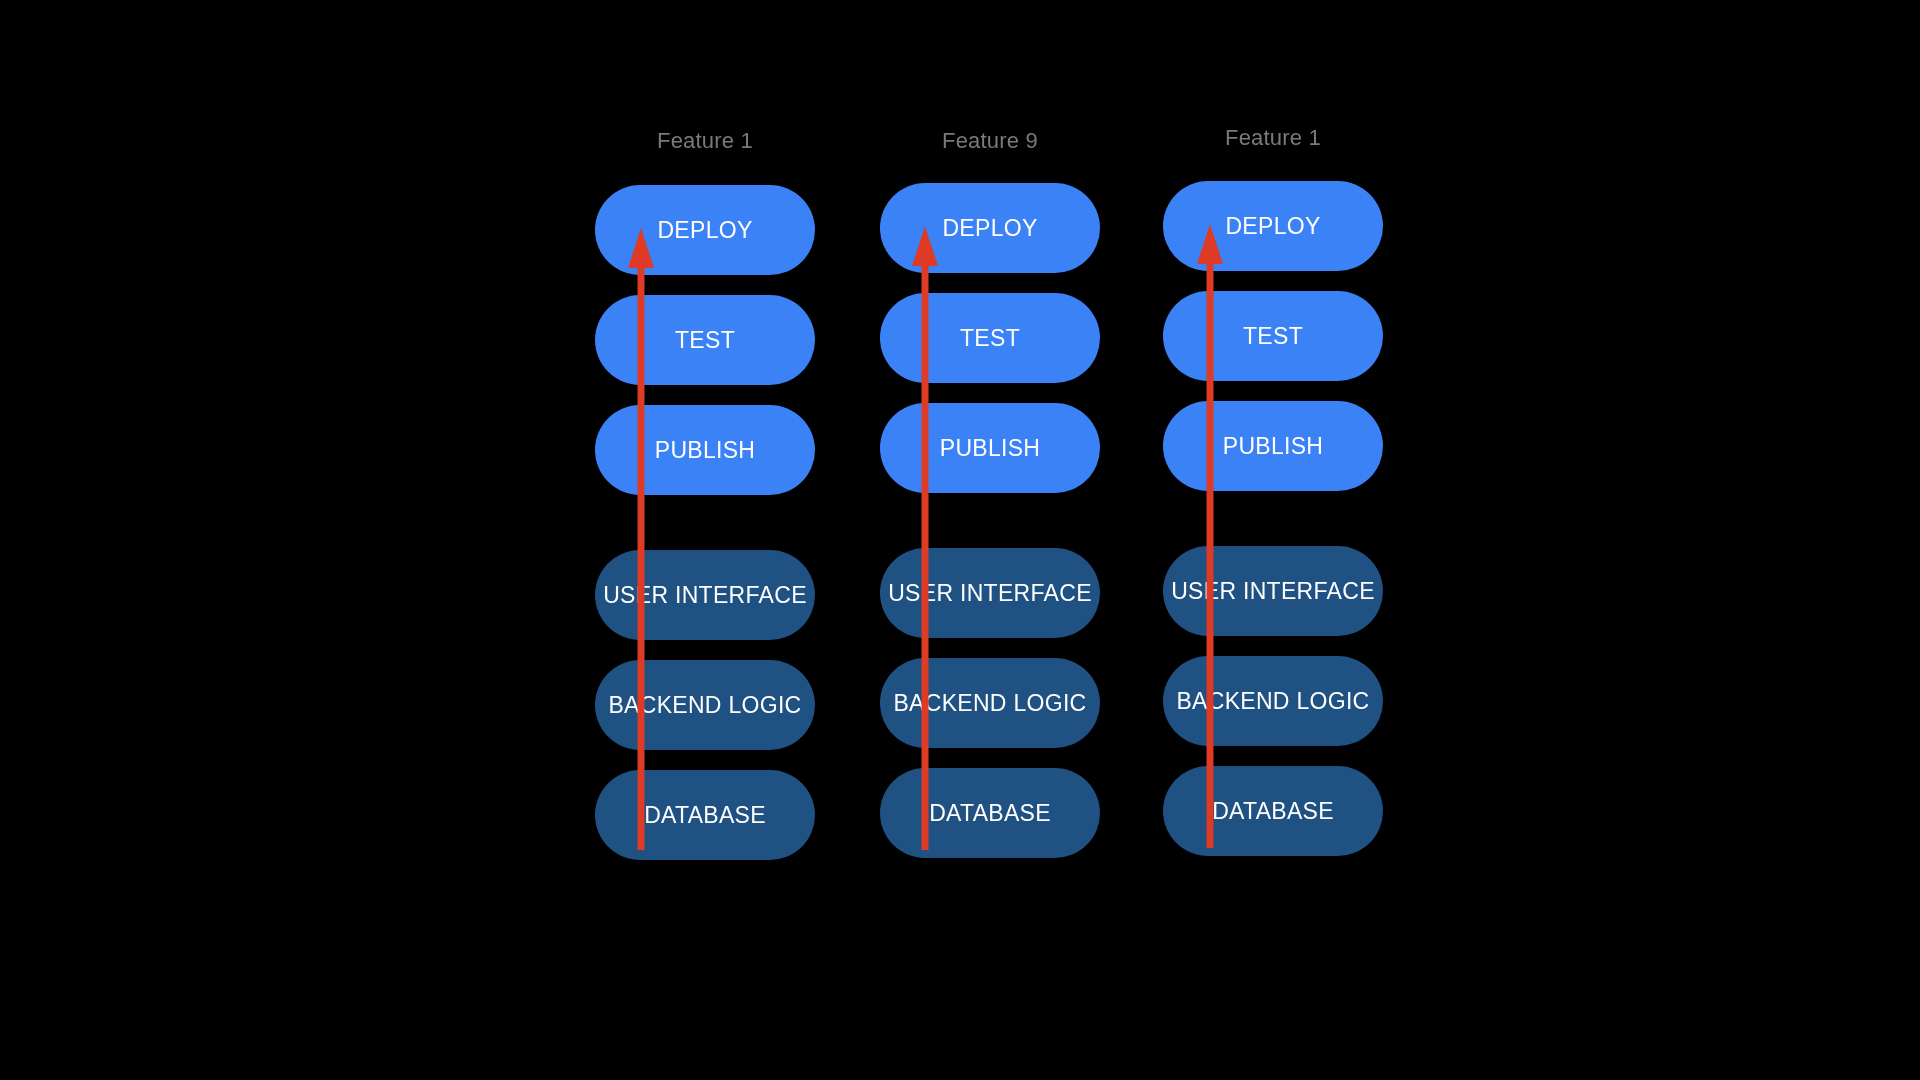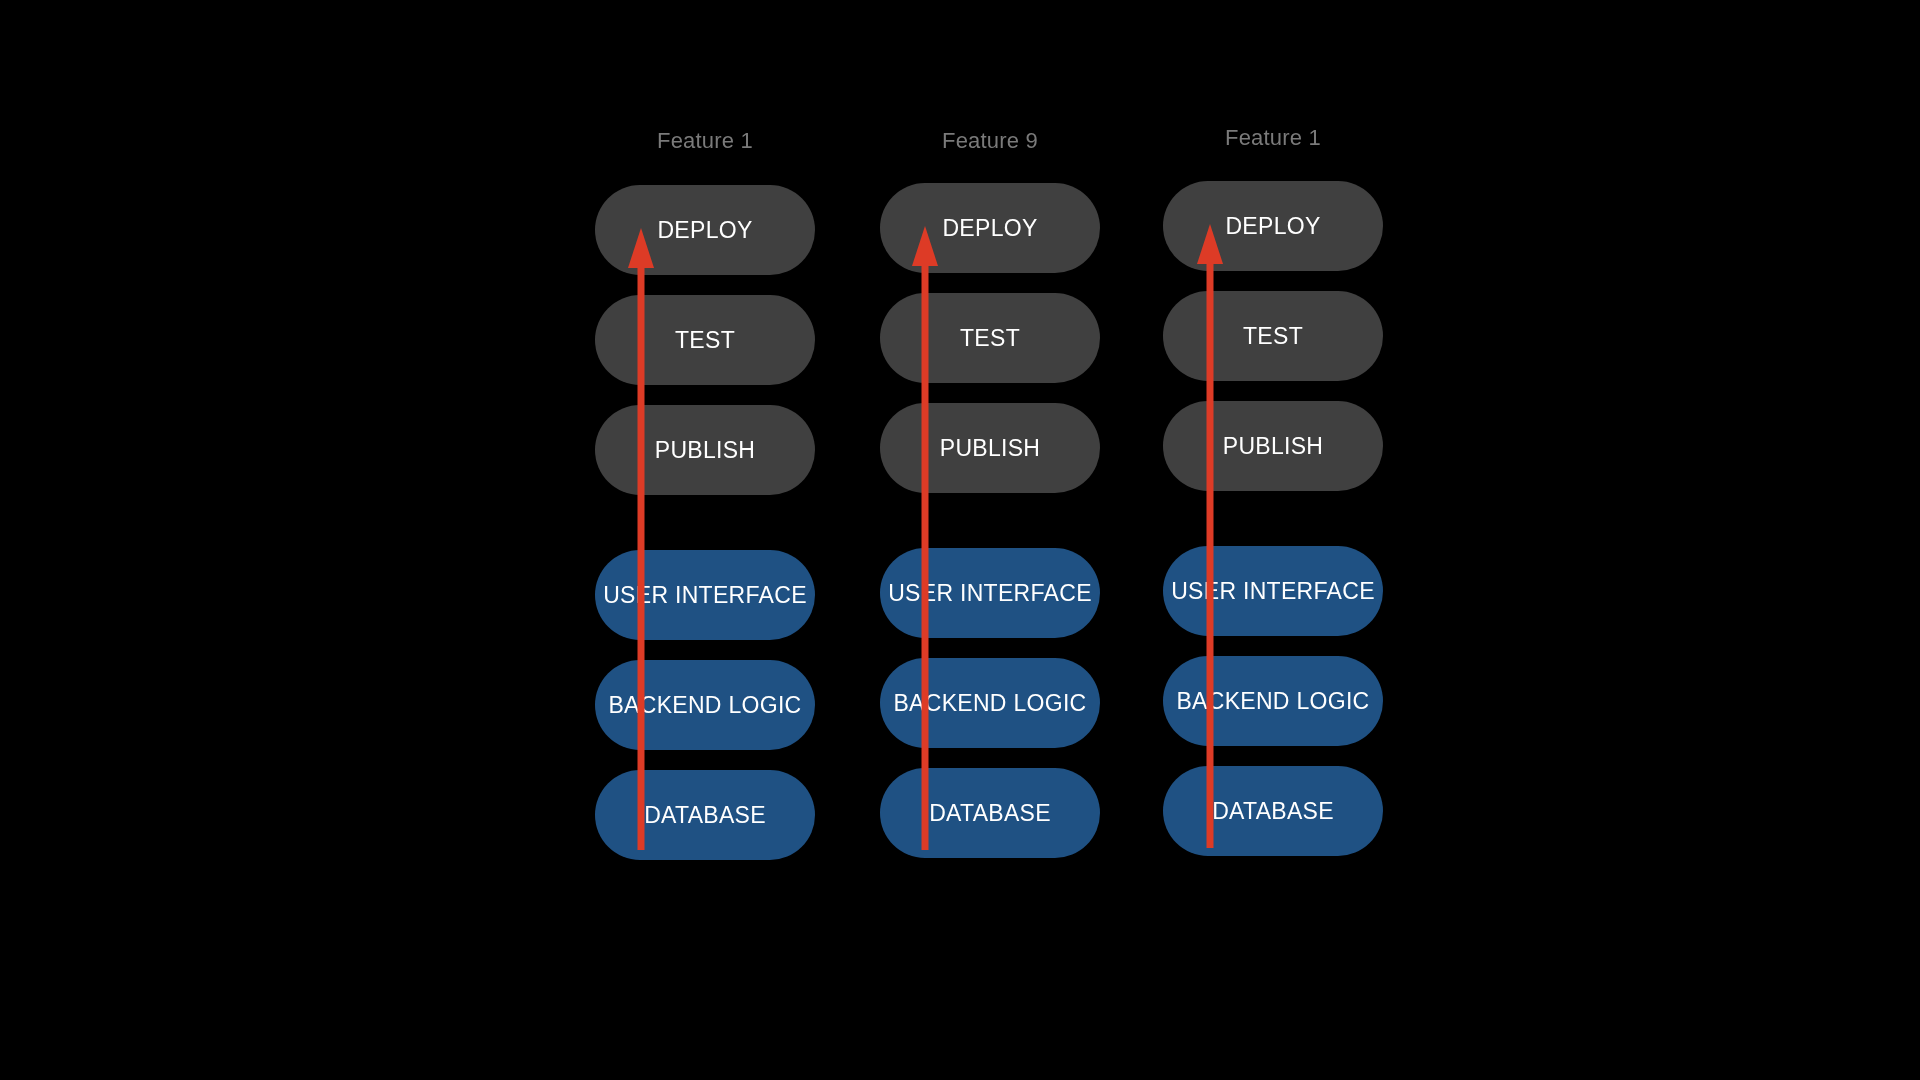--- a/index.html
+++ b/index.html
@@ -45,21 +45,21 @@
     display:flex;
     align-items:center;
     justify-content:center;
     color:#ffffff;
     font-size:23px;
     font-weight:400;
     letter-spacing:0.3px;
     white-space:nowrap;
     font-family:"Liberation Sans", sans-serif;
   }
-  .pill.tier-upper { background:#404040; }
+  .pill.tier-upper { background:#3b82f6; }
   .pill.tier-lower { background:#1F5183; }
   .pill + .pill { margin-top:20px; }
   .pill.group-break { margin-top:55px; }
 
   .arrow-layer {
     position:absolute;
     left:0; top:0;
     width:1920px; height:1080px;
     pointer-events:none;
   }

